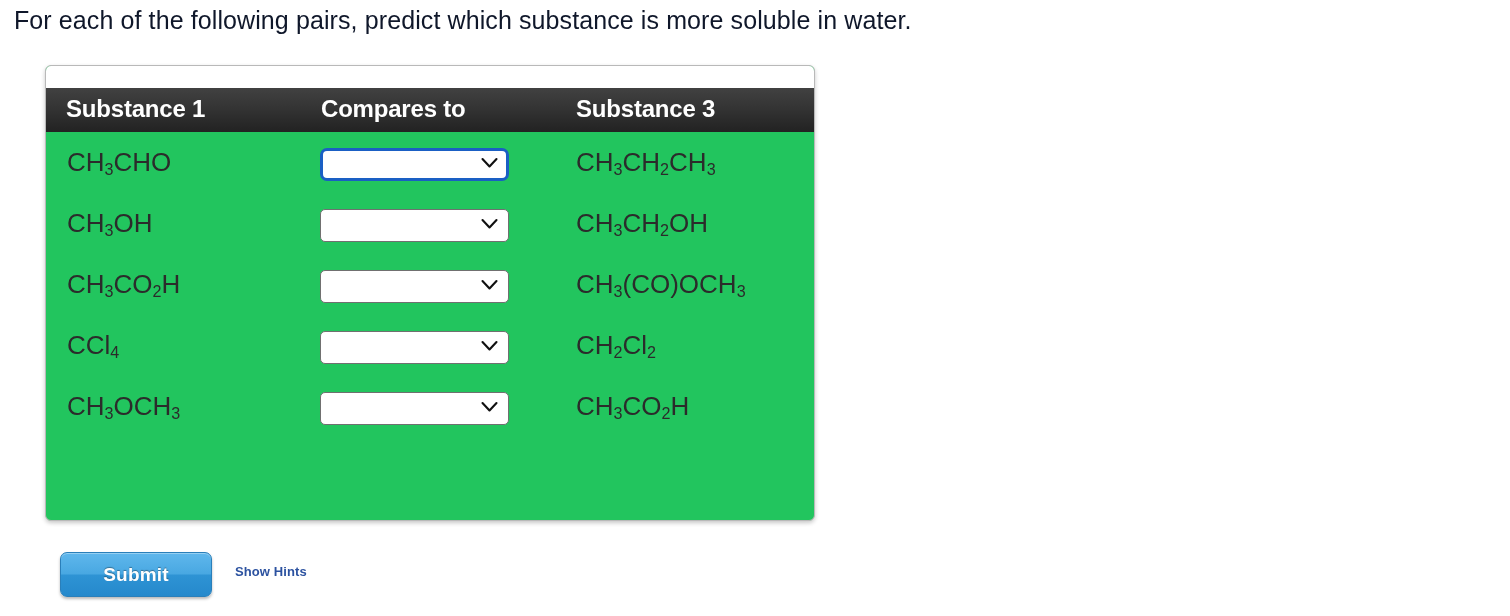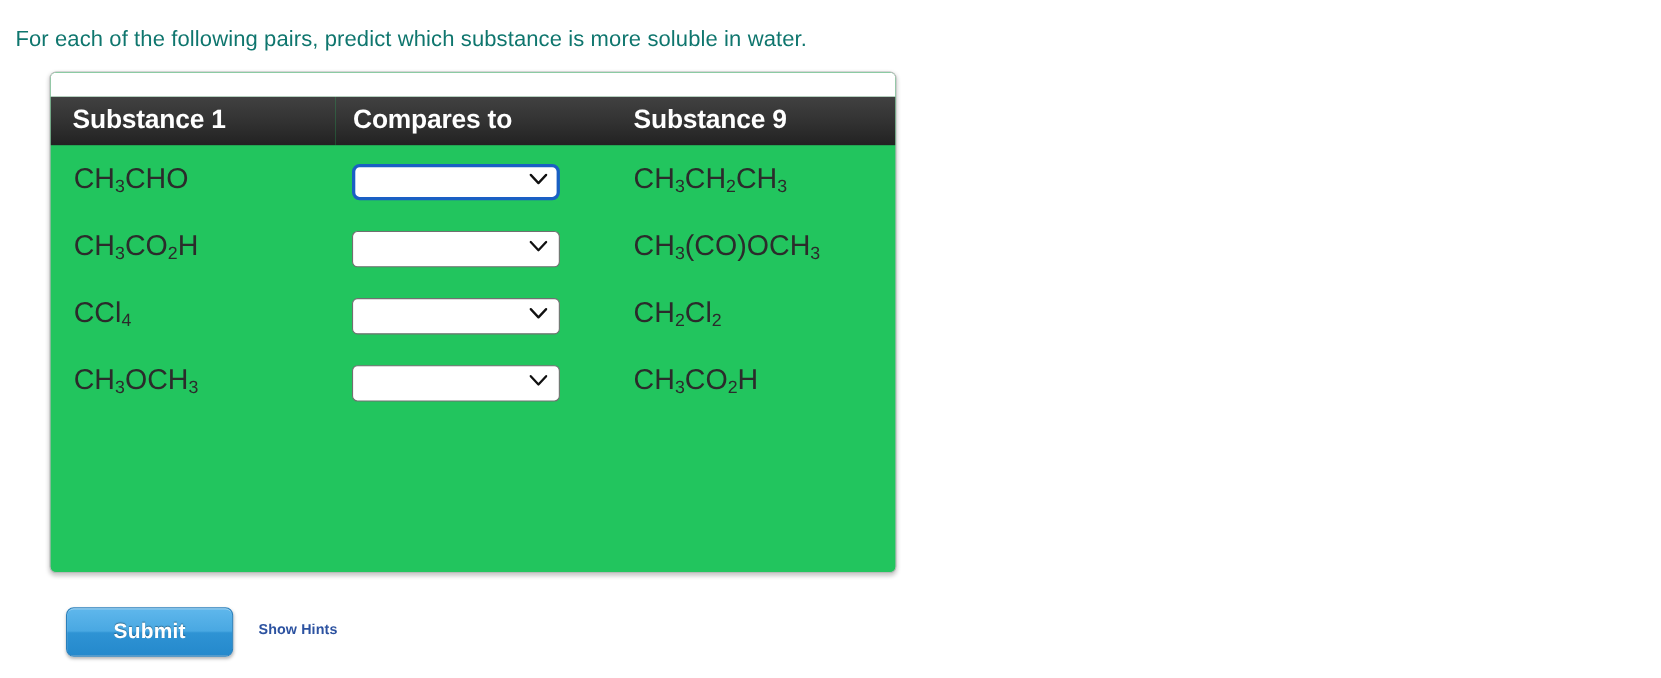--- a/index.html
+++ b/index.html
@@ -13,24 +13,24 @@
     font-family: "Liberation Sans", sans-serif;
     -webkit-font-smoothing: antialiased;
     position: relative;
     overflow: hidden;
   }
 
   
   .prompt {
     position: absolute;
     left: 14px;
-    top: 20px;
-    font-size: 20px;
+    top: 4px;
+    font-size: 25px;
     line-height: 32px;
-    color: #0f766e;
+    color: #0f172a;
     letter-spacing: 0.1px;
     white-space: nowrap;
   }
 
   
   .panel {
     position: absolute;
     left: 45px;
     top: 65px;
     width: 770px;
@@ -178,30 +178,37 @@
   <table class="table">
     <colgroup>
         <col class="c1">
         <col class="c2">
         <col class="c3">
       </colgroup>
     <thead>
       <tr>
         <th class="h1">Substance 1</th>
         <th class="h2">Compares to</th>
-        <th class="h3">Substance 9</th>
+        <th class="h3">Substance 3</th>
       </tr>
     </thead>
     <tbody id="table-body">
         <tr>
           <td class="formula-left"><span class="formula">CH<sub>3</sub>CHO</span></td>
           <td class="select-cell"><span class="select-wrap"><select class="answer-select focused"><option value=""></option></select><span class="chev"><svg width="17" height="11" viewBox="0 0 17 11">
                   <path d="M1.5 1.5 L8.5 9 L15.5 1.5" fill="none" stroke="#111" stroke-width="2.1" stroke-linecap="round" stroke-linejoin="round"></path>
                 </svg></span></span></td>
           <td class="formula-right"><span class="formula">CH<sub>3</sub>CH<sub>2</sub>CH<sub>3</sub></span></td>
+        </tr>
+        <tr>
+          <td class="formula-left"><span class="formula">CH<sub>3</sub>OH</span></td>
+          <td class="select-cell"><span class="select-wrap"><select class="answer-select"><option value=""></option></select><span class="chev"><svg width="17" height="11" viewBox="0 0 17 11">
+                  <path d="M1.5 1.5 L8.5 9 L15.5 1.5" fill="none" stroke="#111" stroke-width="2.1" stroke-linecap="round" stroke-linejoin="round"></path>
+                </svg></span></span></td>
+          <td class="formula-right"><span class="formula">CH<sub>3</sub>CH<sub>2</sub>OH</span></td>
         </tr>
         <tr>
           <td class="formula-left"><span class="formula">CH<sub>3</sub>CO<sub>2</sub>H</span></td>
           <td class="select-cell"><span class="select-wrap"><select class="answer-select"><option value=""></option></select><span class="chev"><svg width="17" height="11" viewBox="0 0 17 11">
                   <path d="M1.5 1.5 L8.5 9 L15.5 1.5" fill="none" stroke="#111" stroke-width="2.1" stroke-linecap="round" stroke-linejoin="round"></path>
                 </svg></span></span></td>
           <td class="formula-right"><span class="formula">CH<sub>3</sub>(CO)OCH<sub>3</sub></span></td>
         </tr>
         <tr>
           <td class="formula-left"><span class="formula">CCl<sub>4</sub></span></td>

